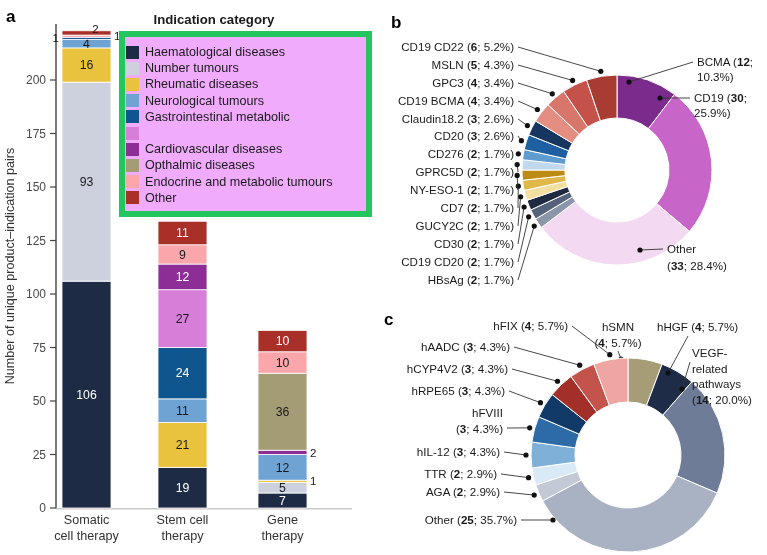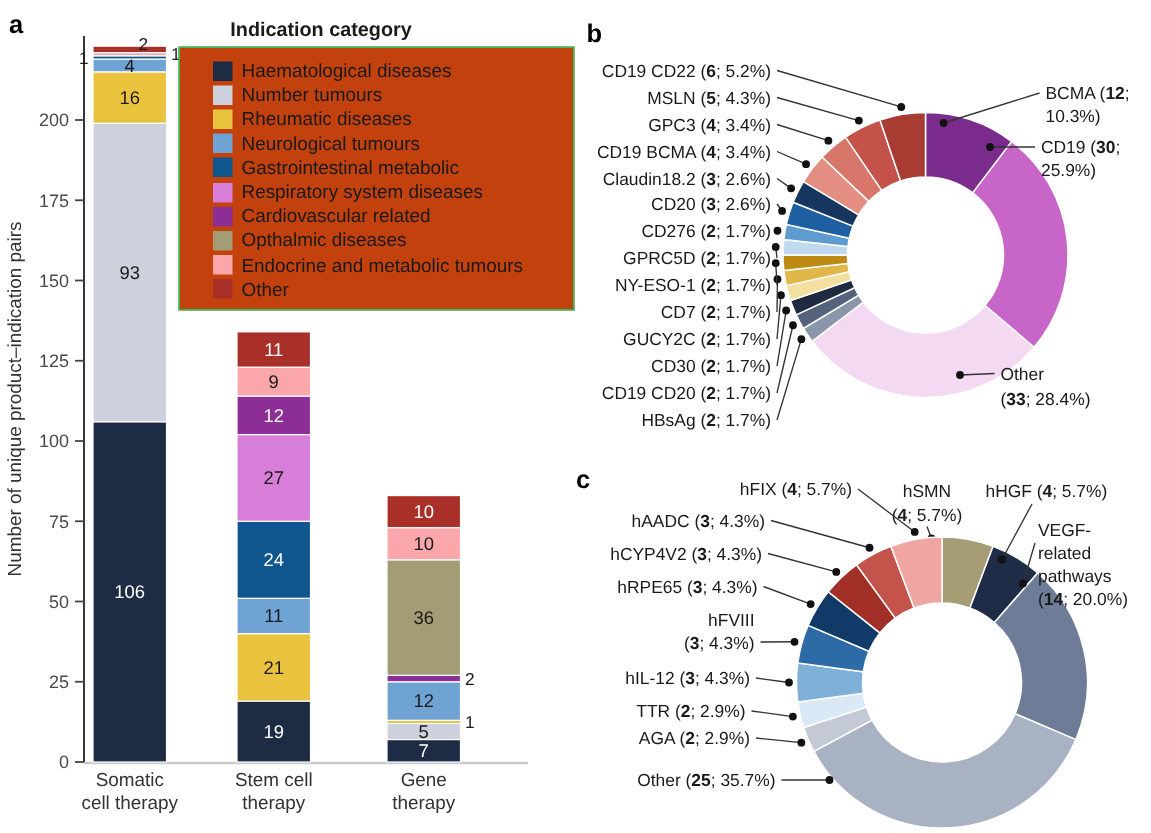--- a/index.html
+++ b/index.html
@@ -5,22 +5,22 @@
   html,body{margin:0;padding:0;background:#fff;}
   #canvas{position:relative;width:767px;height:555px;background:#fff;overflow:hidden;
           font-family:"Liberation Sans",sans-serif;}
   #chart-svg{position:absolute;left:0;top:0;}
   .panel-letter{position:absolute;font-size:17px;font-weight:700;color:#000;}
   #panel-a{left:6px;top:7px;}
   #panel-b{left:391px;top:13px;}
   #panel-c{left:384px;top:310px;}
   #legend-title{position:absolute;left:119px;top:12px;width:190px;text-align:center;
                 font-size:13.2px;color:#1a1a1a;font-weight:bold;}
-  #legend-box{position:absolute;left:119px;top:31px;width:240px;background:#c2410c;
-              border:1px solid #22c55e;padding:7px 0 5px 22px;z-index:2;}
+  #legend-box{position:absolute;left:119px;top:31px;width:240px;background:#f0abfc;
+              border:6px solid #22c55e;padding:7px 0 5px 1px;z-index:2;}
   .legend-item{display:flex;align-items:center;height:16.2px;font-size:12.6px;color:#1a1a1a;}
   .swatch{width:13px;height:13px;margin-right:6px;flex:none;}
   svg text{font-family:"Liberation Sans",sans-serif;}
 </style>
 </head>
 <body>
 
 <div id="canvas">
   <svg id="chart-svg" width="767" height="555" viewBox="0 0 767 555">
       <line x1="56" y1="508.7" x2="352" y2="508.7" stroke="#c9c9c9" stroke-width="1.6"></line>
@@ -244,25 +244,24 @@
         <div class="legend-item">
           <span class="swatch" style="background: rgb(111, 163, 212);"></span>
           <span>Neurological tumours</span>
         </div>
         <div class="legend-item">
           <span class="swatch" style="background: rgb(15, 86, 143);"></span>
           <span>Gastrointestinal metabolic</span>
         </div>
         <div class="legend-item">
           <span class="swatch" style="background: rgb(215, 126, 217);"></span>
-          <span>Respiratory system diseases</span>
         </div>
         <div class="legend-item">
           <span class="swatch" style="background: rgb(140, 46, 150);"></span>
-          <span>Cardiovascular related</span>
+          <span>Cardiovascular diseases</span>
         </div>
         <div class="legend-item">
           <span class="swatch" style="background: rgb(164, 156, 117);"></span>
           <span>Opthalmic diseases</span>
         </div>
         <div class="legend-item">
           <span class="swatch" style="background: rgb(251, 166, 171);"></span>
           <span>Endocrine and metabolic tumours</span>
         </div>
         <div class="legend-item">

